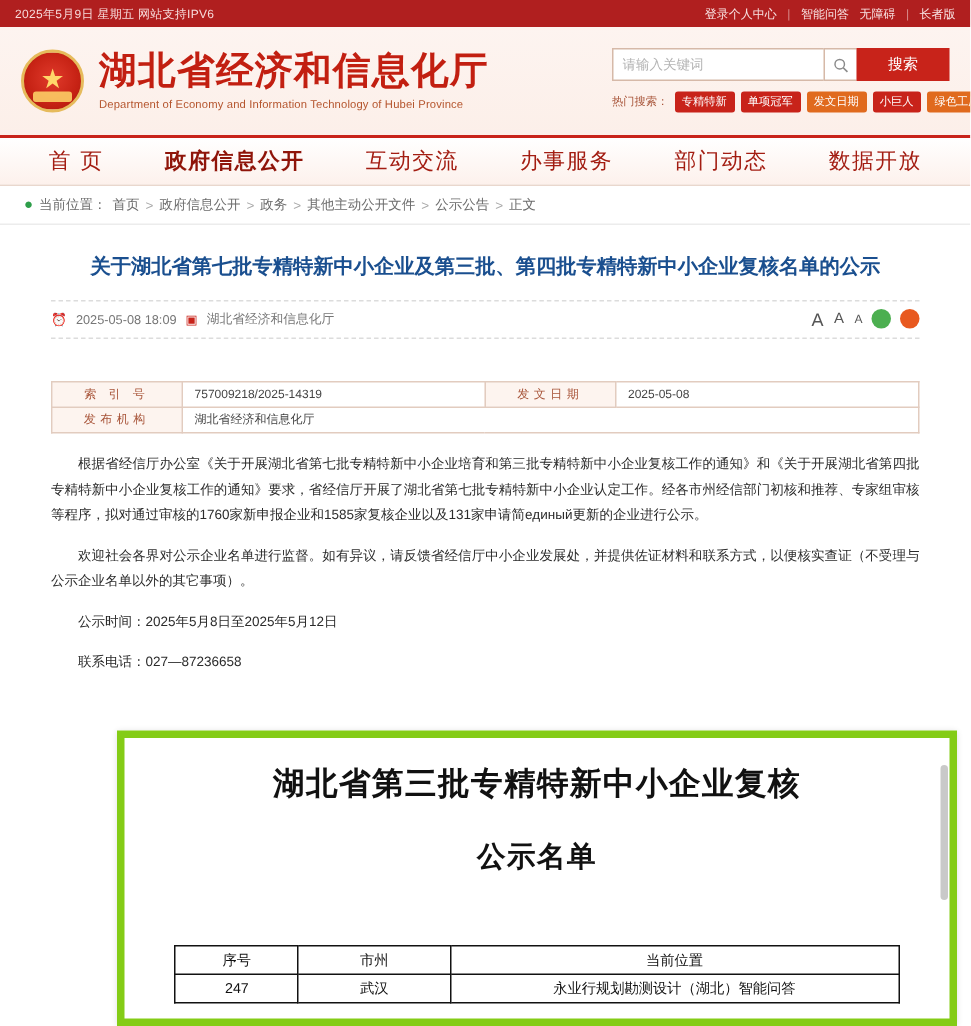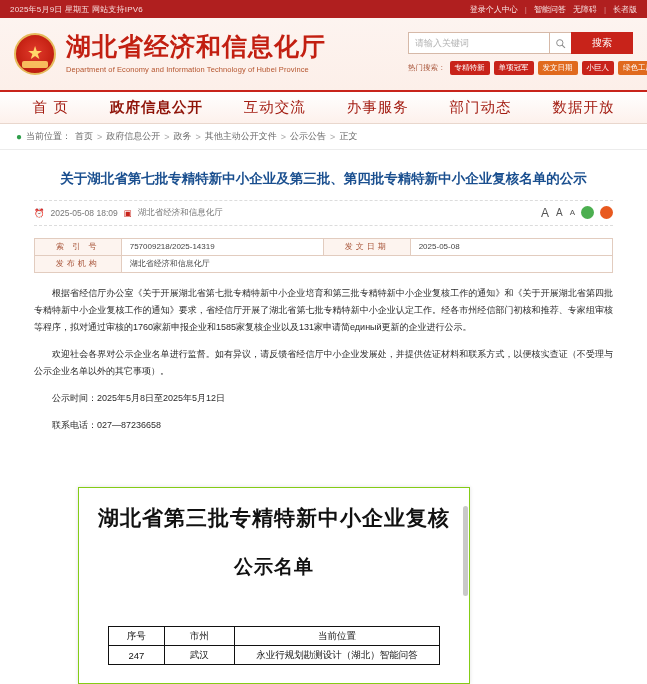--- a/index.html
+++ b/index.html
@@ -210,21 +210,21 @@
     width: 13px; height: 13px; border-radius: 50%;
     display: inline-block;
   }
   .share-wx { background: #4caf50; }
   .share-wb { background: #e8591f; }
 
   
   table.info {
     width: 100%;
     border-collapse: collapse;
-    margin-top: 12px;
+    margin-top: 28px;
     font-size: 8px;
     color: #444;
   }
   table.info td {
     border: 1px solid #e2ccbf;
     height: 17px;
     padding: 0 8px;
   }
   table.info td.k {
     width: 15%;
@@ -260,24 +260,24 @@
     height: 34px;
     background: linear-gradient(rgba(255,255,255,0), #ffffff 70%);
     pointer-events: none;
   }
 
   
   .attachment {
     position: absolute;
     left: 78px;
     top: 487px;
-    width: 392px;
+    width: 560px;
     height: 197px;
     background: #fff;
-    border: 1px solid #84cc16;
+    border: 5px solid #84cc16;
     box-shadow: 0 0 4px rgba(0,0,0,.12);
     padding: 16px 18px;
   }
   .att-title {
     text-align: center;
     font-size: 21px;
     font-weight: bold;
     color: #111;
     font-family: "DejaVu Sans", sans-serif;
     letter-spacing: 1px;

